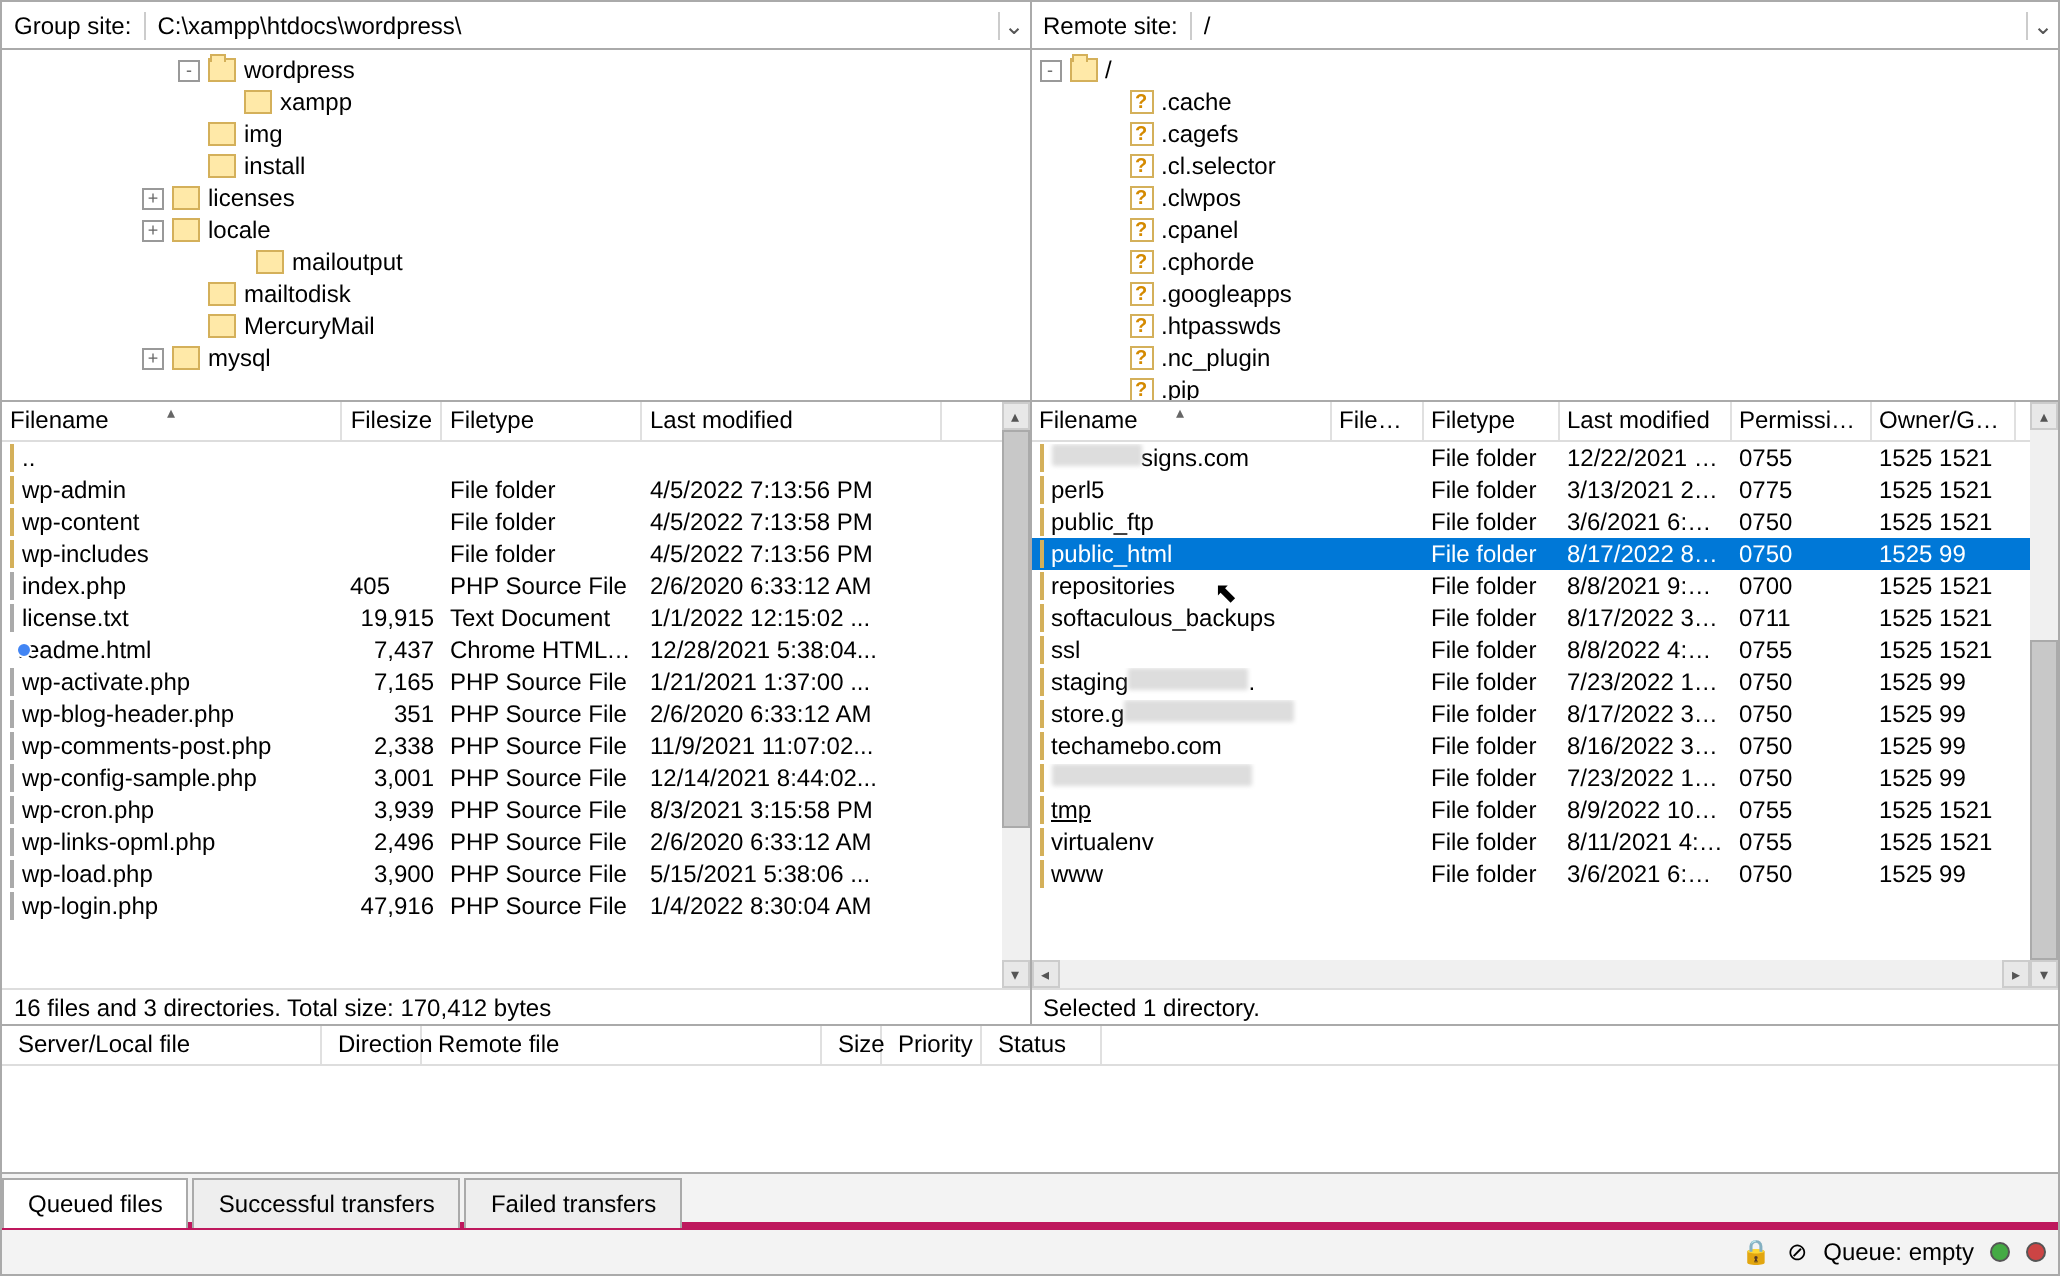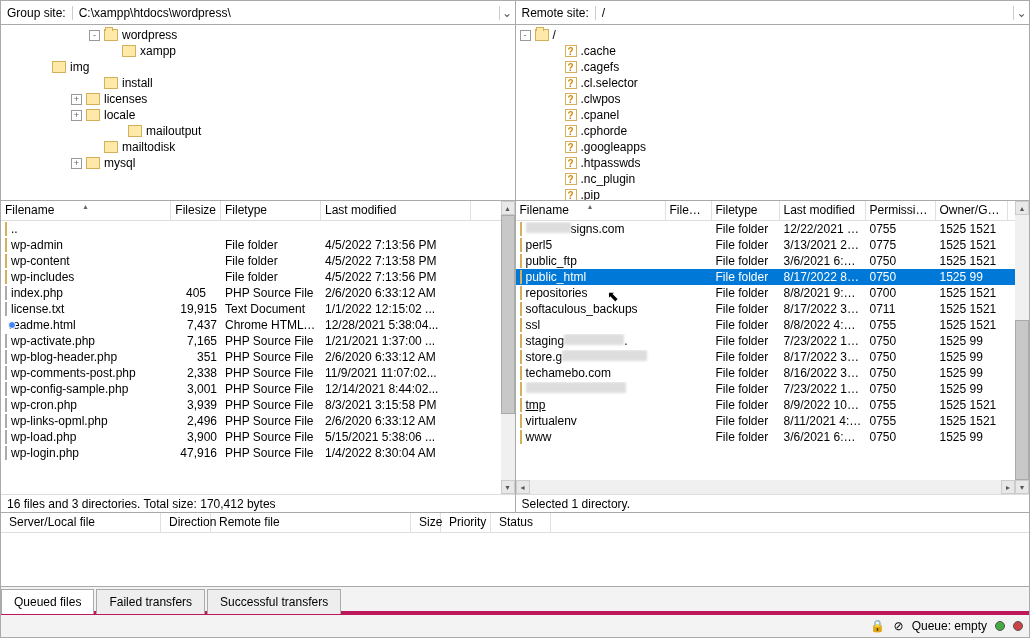--- a/index.html
+++ b/index.html
@@ -81,21 +81,21 @@
         <div class="tree-item" style="padding-left: 88px;">
           <span class="expander">-</span>
           <span class="folder-icon open"></span>
           <span>wordpress</span>
         </div>
         <div class="tree-item" style="padding-left: 106px;">
           <span class="expander none"></span>
           <span class="folder-icon"></span>
           <span>xampp</span>
         </div>
-        <div class="tree-item" style="padding-left: 36px;">
+        <div class="tree-item" style="padding-left: 88px;">
           <span class="expander none"></span>
           <span class="folder-icon"></span>
           <span>img</span>
         </div>
         <div class="tree-item" style="padding-left: 88px;">
           <span class="expander none"></span>
           <span class="folder-icon"></span>
           <span>install</span>
         </div>
         <div class="tree-item" style="padding-left: 70px;">
@@ -110,20 +110,25 @@
         </div>
         <div class="tree-item" style="padding-left: 112px;">
           <span class="expander none"></span>
           <span class="folder-icon"></span>
           <span>mailoutput</span>
         </div>
         <div class="tree-item" style="padding-left: 88px;">
           <span class="expander none"></span>
           <span class="folder-icon"></span>
           <span>mailtodisk</span>
+        </div>
+        <div class="tree-item" style="padding-left: 88px;">
+          <span class="expander none"></span>
+          <span class="folder-icon"></span>
+          <span>MercuryMail</span>
         </div>
         <div class="tree-item" style="padding-left: 70px;">
           <span class="expander">+</span>
           <span class="folder-icon"></span>
           <span>mysql</span>
         </div>
       </div>
   </div>
 
   <div class="pane">
@@ -223,21 +228,21 @@
               <div class="cell" style="width: 150px;">4/5/2022 7:13:58 PM</div>
             </div>
             <div class="list-row">
               <div class="cell" style="width: 170px;"><span class="folder-mini"></span><span>wp-includes</span></div>
               <div class="cell" style="width: 50px; text-align: right;"></div>
               <div class="cell" style="width: 100px;">File folder</div>
               <div class="cell" style="width: 150px;">4/5/2022 7:13:56 PM</div>
             </div>
             <div class="list-row">
               <div class="cell" style="width: 170px;"><span class="file-icon"></span><span>index.php</span></div>
-              <div class="cell" style="width: 50px; text-align: center;">405</div>
+              <div class="cell" style="width: 50px; text-align: left;">405</div>
               <div class="cell" style="width: 100px;">PHP Source File</div>
               <div class="cell" style="width: 150px;">2/6/2020 6:33:12 AM</div>
             </div>
             <div class="list-row">
               <div class="cell" style="width: 170px;"><span class="file-icon"></span><span>license.txt</span></div>
               <div class="cell" style="width: 50px; text-align: right;">19,915</div>
               <div class="cell" style="width: 100px;">Text Document</div>
               <div class="cell" style="width: 150px;">1/1/2022 12:15:02 ...</div>
             </div>
             <div class="list-row">
@@ -455,22 +460,22 @@
       <div class="cell" style="width: 200px;">Remote file</div>
       <div class="cell" style="width: 30px; text-align: right;">Size</div>
       <div class="cell" style="width: 50px;">Priority</div>
       <div class="cell" style="width: 60px;">Status</div>
     </div>
   <div style="flex:1;"></div>
 </div>
 
 <div class="tabs" id="tabs">
     <div class="tab">Queued files</div>
+    <div class="tab inactive">Successful transfers</div>
     <div class="tab inactive">Failed transfers</div>
-    <div class="tab inactive">Successful transfers</div>
   </div>
 
 <div class="statusbar">
   <span>🔒</span>
   <span>⊘</span>
   <span>Queue: empty</span>
   <span class="led green"></span>
   <span class="led red"></span>
 </div>
 

